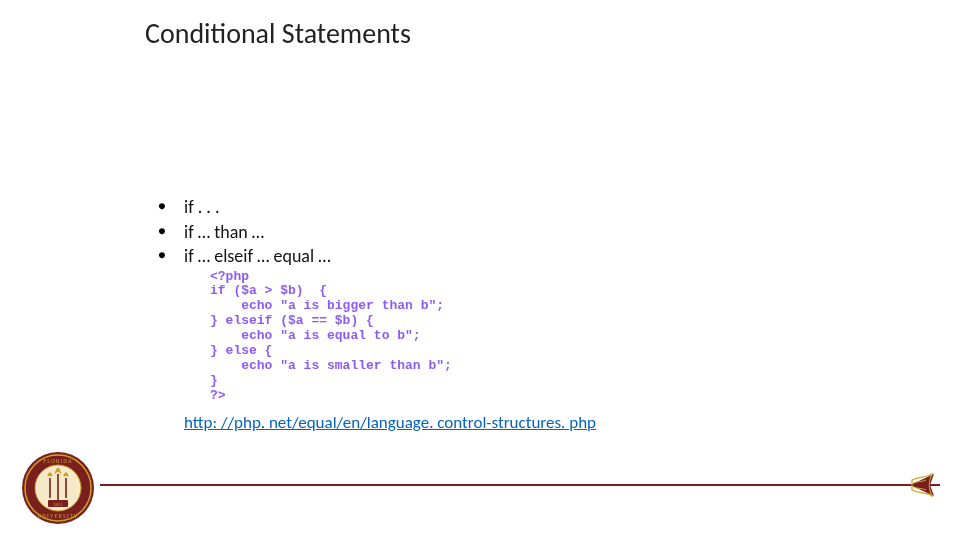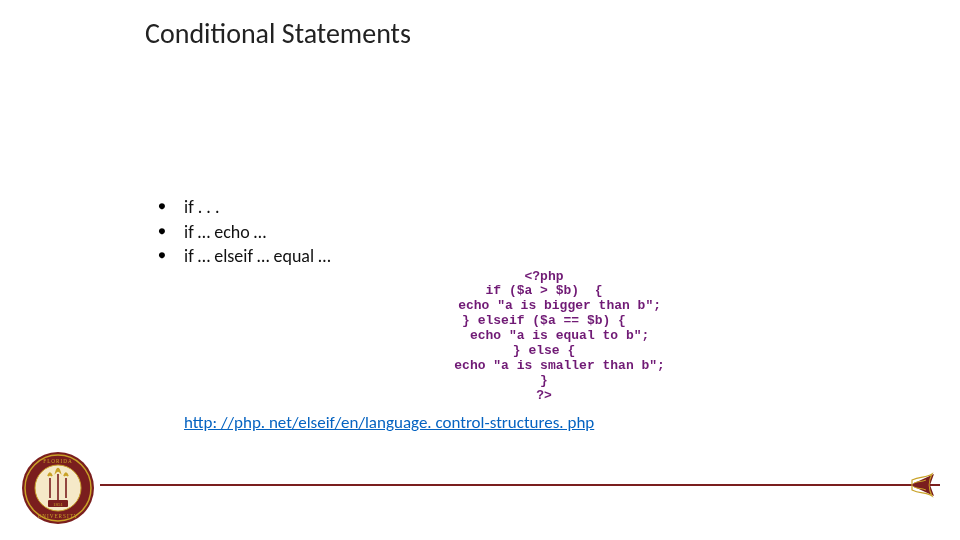--- a/index.html
+++ b/index.html
@@ -53,24 +53,23 @@
     font-size: 13px;
     color: #000;
   }
   .code-block {
     margin-left: 52px;
     margin-top: 2px;
     margin-bottom: 8px;
     font-family: "Courier New", monospace;
     font-size: 13px;
     font-weight: bold;
-    color: #701a75;
+    color: #8b5cf6;
     white-space: pre;
     line-height: 1.15;
-    text-align: center;
   }
   .link {
     margin-left: 26px;
     font-size: 17px;
     color: #0563c1;
     text-decoration: underline;
     cursor: pointer;
   }
   
   .divider {
@@ -110,38 +109,38 @@
 <div class="slide">
 
   <div class="title">Conditional Statements</div>
 
   <div class="content">
     <ul>
       <li class="bullet">
         <span>if . . .</span>
       </li>
       <li class="bullet">
-        <span>if … echo …</span>
+        <span>if … than …</span>
       </li>
       <li class="bullet">
         <span>if … elseif … equal …</span>
       </li>
     </ul>
 
     <div class="code-block">&lt;?php
 if ($a &gt; $b)  {
     echo "a is bigger than b";
 } elseif ($a == $b) {
     echo "a is equal to b";
 } else {
     echo "a is smaller than b";
 }
 ?&gt;</div>
 
-    <div class="link">http: //php. net/elseif/en/language. control-structures. php</div>
+    <div class="link">http: //php. net/equal/en/language. control-structures. php</div>
   </div>
 
   <div class="divider">
     <div class="line"></div>
   </div>
 
   <svg class="spear" viewBox="0 0 70 34">
     <path d="M0,17 L40,17" stroke="#7a1e1e" stroke-width="2"></path>
     <path d="M38,17 L62,6 L58,17 L62,28 Z" fill="#7a1e1e"></path>
     <path d="M40,12 C48,8 54,10 60,6 C56,14 56,20 60,28 C54,24 48,26 40,22 Z" fill="none" stroke="#c9a227" stroke-width="1.2"></path>

